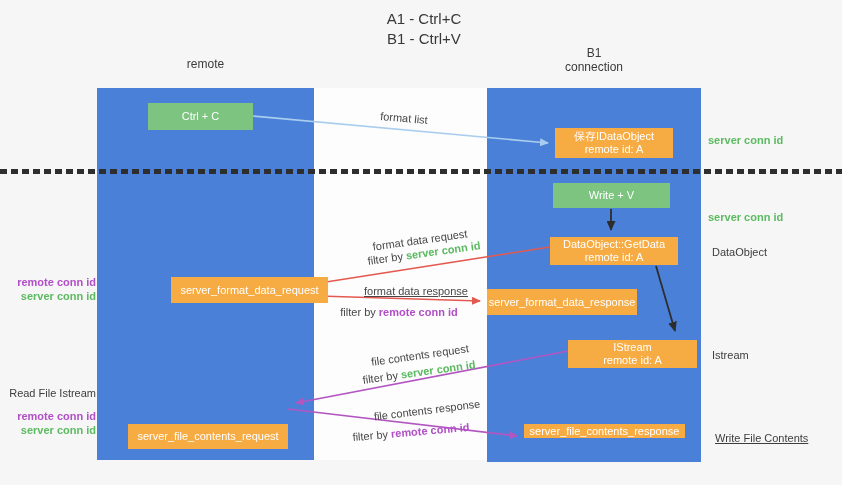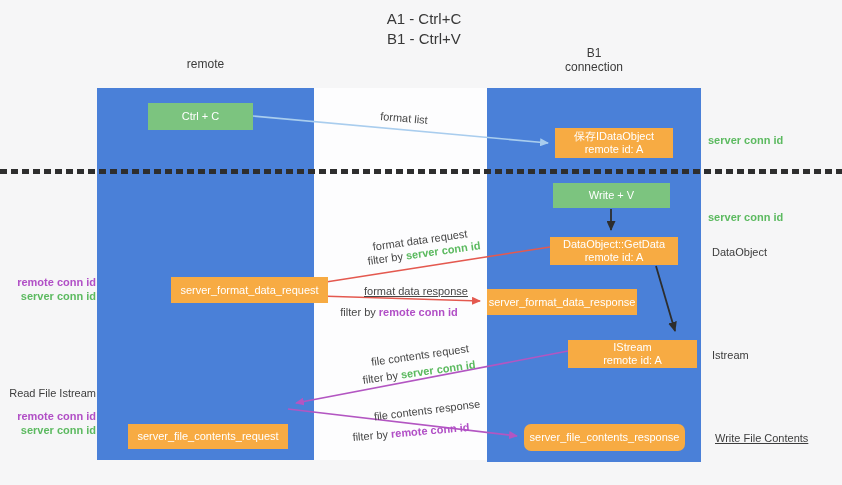--- a/index.html
+++ b/index.html
@@ -107,21 +107,21 @@
 
 <div class="node" style="left:568px;top:340px;width:129px;height:28px;">
   <div>IStream</div>
   <div>remote id: A</div>
 </div>
 
 <div class="node" style="left:128px;top:393px;width:160px;height:25px;margin-top:31px;">
   <div>server_file_contents_request</div>
 </div>
 
-<div class="node" style="left:524px;top:424px;width:161px;height:27px;border-radius:7px;">
+<div class="node" style="left:524px;top:424px;width:161px;height:14px;">
   <div>server_file_contents_response</div>
 </div>
 
 <div class="edge-label" style="left:404px;top:118px;transform:translate(-50%,-50%) rotate(5deg);">format list</div>
 
 <div class="edge-label" style="left:420px;top:240px;transform:translate(-50%,-50%) rotate(-8deg);">format data request</div>
 <div class="edge-label" style="left:424px;top:253px;transform:translate(-50%,-50%) rotate(-8deg);">
   <span>filter by</span>
   <span class="green-txt">server conn id</span>
 </div>

